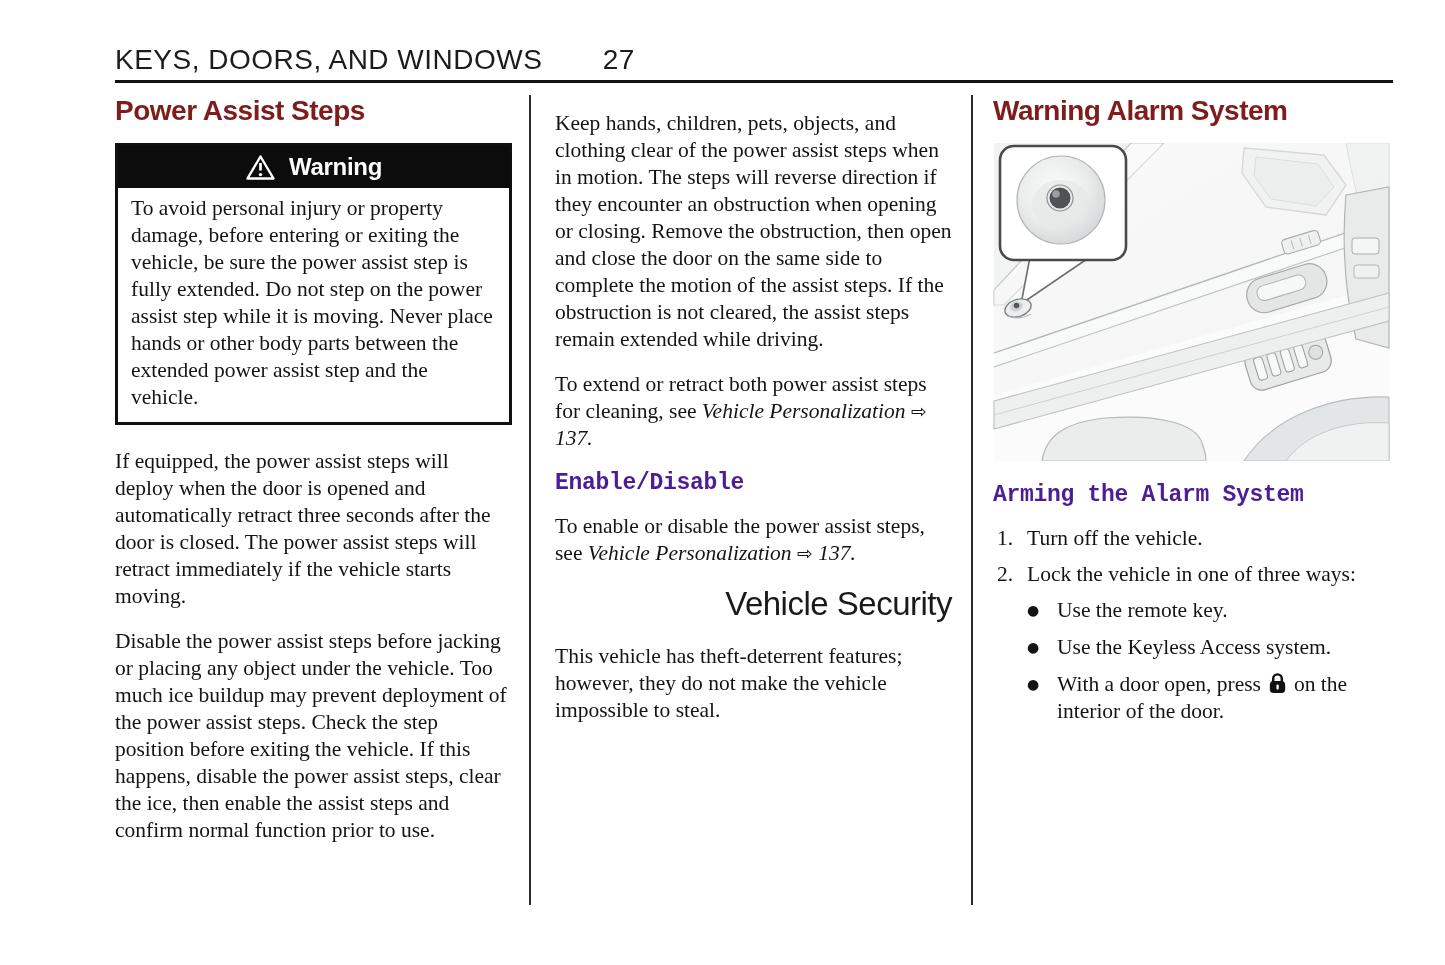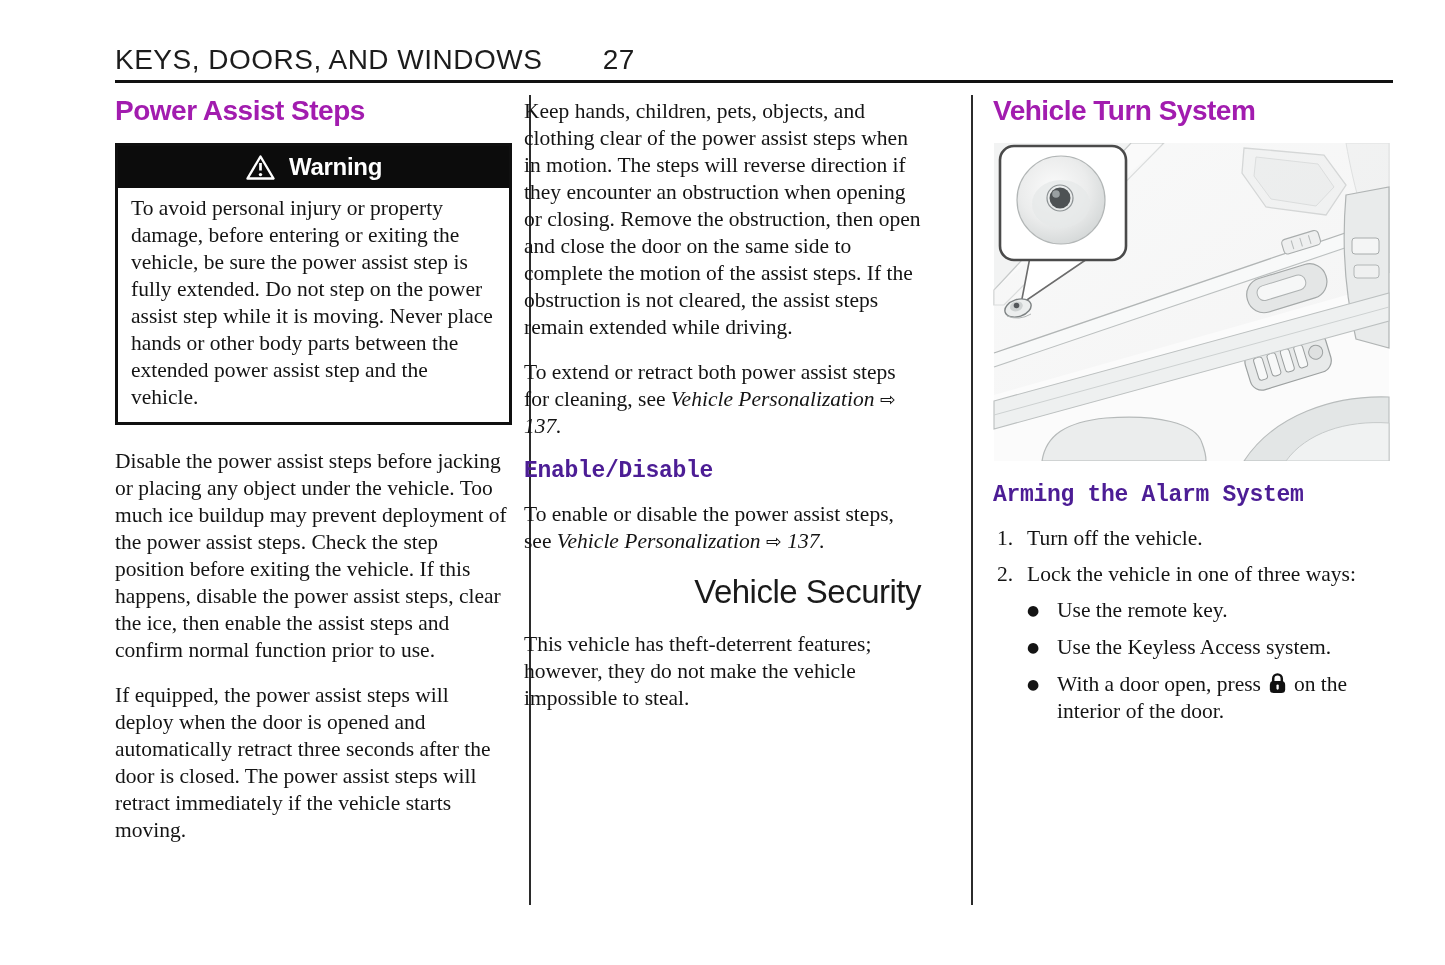--- a/index.html
+++ b/index.html
@@ -12,30 +12,30 @@
     position:absolute; top:44px; left:115px; width:1278px; 
     font-family:"Liberation Sans", sans-serif; font-size:28px; color:#1c1c1c;
     letter-spacing:0.5px; white-space:nowrap;
   }
   .running-header .pagenum { display:inline-block; margin-left:52px; }
   .header-rule { position:absolute; top:80px; left:115px; width:1278px; height:3px; background:#111; }
 
   
   .col { position:absolute; top:95px; width:397px; box-sizing:border-box; }
   .col-left   { left:115px; }
-  .col-middle { left:524px; padding-top:3px; }
+  .col-middle { left:555px; padding-top:3px;margin-top:12px; }
   .col-right  { left:993px; }
   .divider { position:absolute; top:95px; width:2px; height:810px; background:#2b2b2b; }
   .divider.d1 { left:529px; }
   .divider.d2 { left:971px; }
 
   
   h2.colhead {
     font-family:"Liberation Sans", sans-serif; font-weight:bold; font-size:28px;
-    line-height:32px; letter-spacing:-0.5px; margin:0; color:#a21caf;
+    line-height:32px; letter-spacing:-0.5px; margin:0; color:#7f1d1d;
   }
   h3.subhead {
     font-family:Liberation Mono, monospace; font-weight:bold; font-size:23px;
     line-height:26px; letter-spacing:-0.3px; margin:7px 0 17px; color:#4c1d95;
   }
   .big-title {
     font-family:"Liberation Sans", sans-serif; font-weight:400; font-size:33px;
     line-height:38px; letter-spacing:-0.5px; margin:12px 0 20px; color:#1a1a1a;text-align:right;
   }
   p.body { font-size:21.5px; line-height:27px; margin:0 0 18px; }
@@ -82,22 +82,22 @@
         <svg width="31" height="27" viewBox="0 0 31 27">
           <path d="M15.5 2.5 L28.5 24.5 H2.5 Z" fill="none" stroke="#ffffff" stroke-width="2.4" stroke-linejoin="round"></path>
           <line x1="15.5" y1="9" x2="15.5" y2="16.5" stroke="#ffffff" stroke-width="2.7"></line>
           <circle cx="15.5" cy="20.6" r="1.7" fill="#ffffff"></circle>
         </svg>
         <span>Warning</span>
       </div>
       <div class="warning-body">To avoid personal injury or property damage, before entering or exiting the vehicle, be sure the power assist step is fully extended. Do not step on the power assist step while it is moving. Never place hands or other body parts between the extended power assist step and the vehicle.</div>
     </div>
 
+    <p class="body">If equipped, the power assist steps will deploy when the door is opened and automatically retract three seconds after the door is closed. The power assist steps will retract immediately if the vehicle starts moving.</p>
     <p class="body">Disable the power assist steps before jacking or placing any object under the vehicle. Too much ice buildup may prevent deployment of the power assist steps. Check the step position before exiting the vehicle. If this happens, disable the power assist steps, clear the ice, then enable the assist steps and confirm normal function prior to use.</p>
-    <p class="body">If equipped, the power assist steps will deploy when the door is opened and automatically retract three seconds after the door is closed. The power assist steps will retract immediately if the vehicle starts moving.</p>
   </section>
 
   <div class="divider d1"></div>
 
   <section class="col col-middle">
     <p class="body">Keep hands, children, pets, objects, and clothing clear of the power assist steps when in motion. The steps will reverse direction if they encounter an obstruction when opening or closing. Remove the obstruction, then open and close the door on the same side to complete the motion of the assist steps. If the obstruction is not cleared, the assist steps remain extended while driving.</p>
 
     <p class="body"><span>To extend or retract both power assist steps for cleaning, see </span><span class="ref">Vehicle Personalization</span> <span class="arrow">⇨</span> <span class="ref">137.</span></p>
 
     <h3 class="subhead">Enable/Disable</h3>
@@ -105,21 +105,21 @@
     <p class="body"><span>To enable or disable the power assist steps, see </span><span class="ref">Vehicle Personalization</span> <span class="arrow">⇨</span> <span class="ref">137.</span></p>
 
     <h1 class="big-title">Vehicle Security</h1>
 
     <p class="body">This vehicle has theft-deterrent features; however, they do not make the vehicle impossible to steal.</p>
   </section>
 
   <div class="divider d2"></div>
 
   <section class="col col-right">
-    <h2 class="colhead">Vehicle Turn System</h2>
+    <h2 class="colhead">Warning Alarm System</h2>
 
     <figure class="doorfig">
       <svg width="397" height="318" viewBox="0 0 395 318">
         <defs>
           <radialGradient id="lensGrad" cx="42%" cy="38%" r="70%">
             <stop offset="0%" stop-color="#fbfbfb"></stop>
             <stop offset="55%" stop-color="#ebecec"></stop>
             <stop offset="100%" stop-color="#d0d4d4"></stop>
           </radialGradient>
           <linearGradient id="sillGrad" x1="0" y1="0" x2="1" y2="1">

